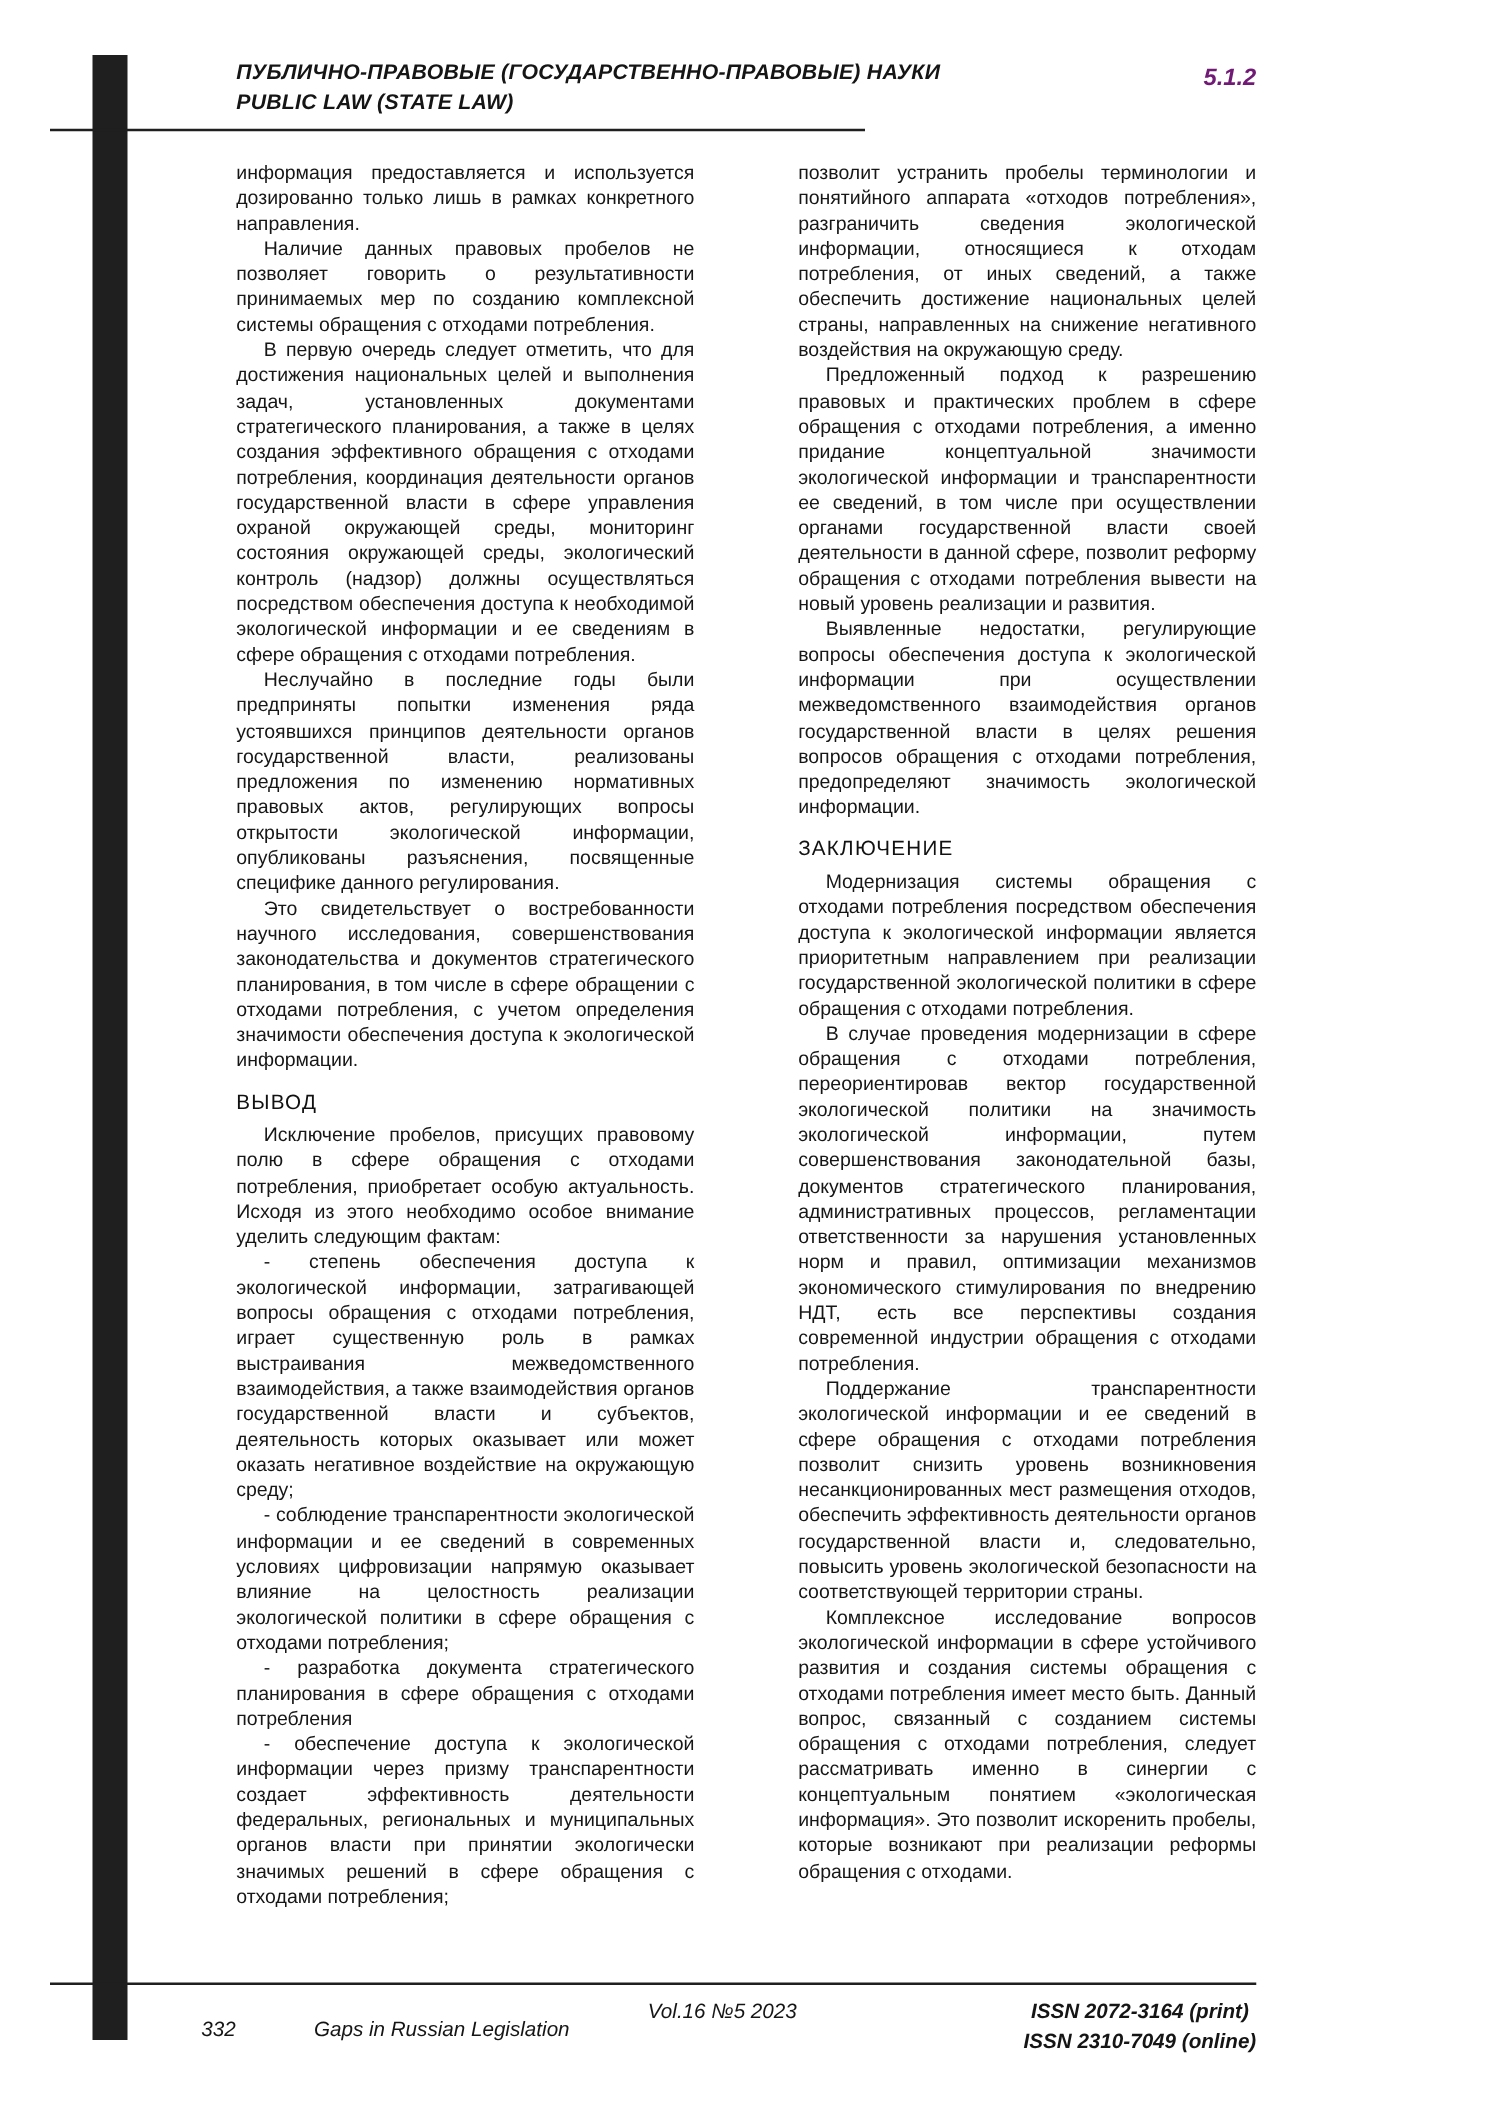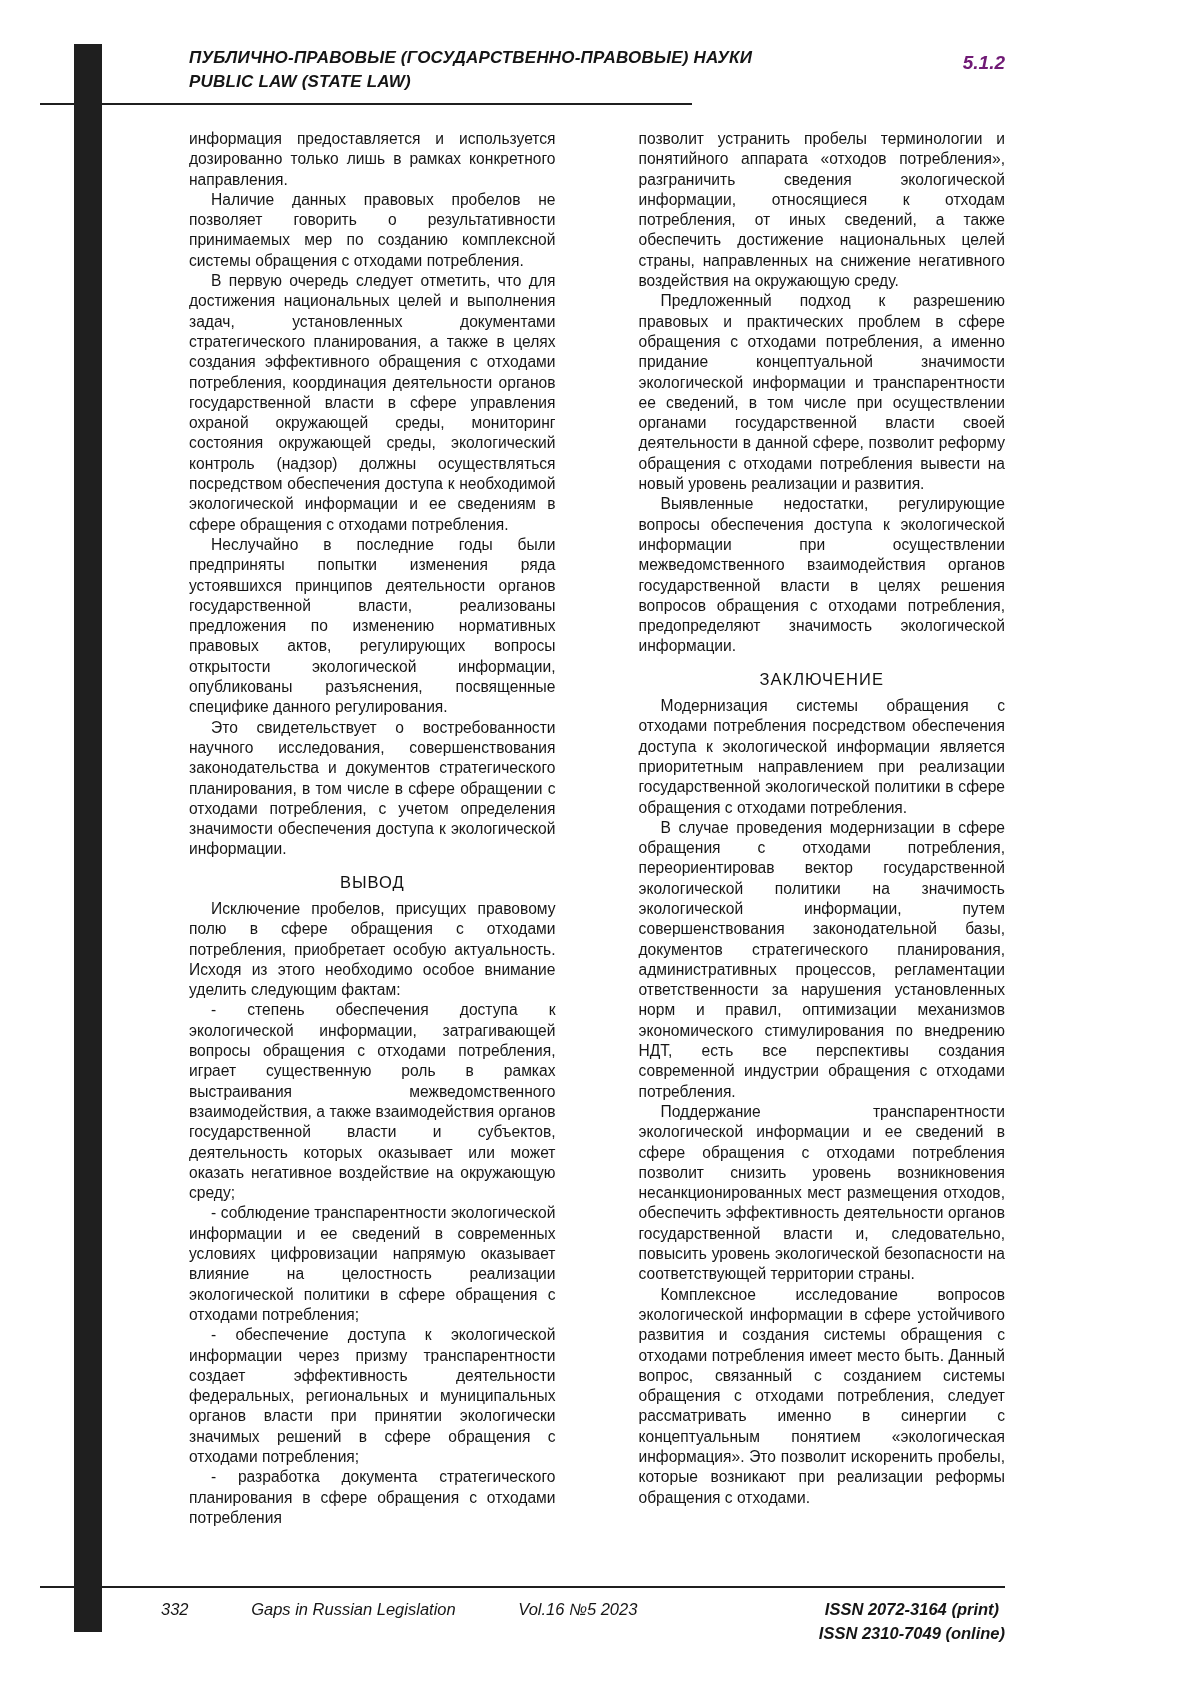--- a/index.html
+++ b/index.html
@@ -69,21 +69,21 @@
     -webkit-hyphens: auto;
     color: #161616;
   }
   .para { margin: 0; text-indent: 22px; }
   .para.no-indent { text-indent: 0; }
   .section-heading {
     font-size: 16.5px;
     font-weight: 400;
     letter-spacing: 1px;
     margin: 12px 0 7px 0;
-    text-align: center;
+    text-align: left;
     text-indent: 0;
     color: #111111;
   }
   .footer-rule {
     position: absolute;
     left: 40px;
     top: 1586px;
     width: 965px;
     height: 2px;
     background: #1f1f1f;
@@ -93,21 +93,21 @@
     left: 105px;
     top: 1597px;
     width: 900px;
     font-size: 16.5px;
     font-style: italic;
     color: #151515;
   }
   .footer-left {
     position: absolute;
     left: 0;
-    top: 3px;
+    top: 18px;
     white-space: nowrap;
   }
   .footer-page-number { margin-right: 30px; }
   .footer-center {
     position: absolute;
     left: 50%;
     top: 3px;
     transform: translateX(-44%);
     white-space: nowrap;
   }
@@ -142,22 +142,22 @@
     <section class="col" id="col-left">
         <p class="para no-indent">информация предоставляется и используется дозированно только лишь в рамках конкретного направления.</p>
         <p class="para">Наличие данных правовых пробелов не позволяет говорить о результативности принимаемых мер по созданию комплексной системы обращения с отходами потребления.</p>
         <p class="para">В первую очередь следует отметить, что для достижения национальных целей и выполнения задач, установленных документами стратегического планирования, а также в целях создания эффективного обращения с отходами потребления, координация деятельности органов государственной власти в сфере управления охраной окружающей среды, мониторинг состояния окружающей среды, экологический контроль (надзор) должны осуществляться посредством обеспечения доступа к необходимой экологической информации и ее сведениям в сфере обращения с отходами потребления.</p>
         <p class="para">Неслучайно в последние годы были предприняты попытки изменения ряда устоявшихся принципов деятельности органов государственной власти, реализованы предложения по изменению нормативных правовых актов, регулирующих вопросы открытости экологической информации, опубликованы разъяснения, посвященные специфике данного регулирования.</p>
         <p class="para">Это свидетельствует о востребованности научного исследования, совершенствования законодательства и документов стратегического планирования, в том числе в сфере обращении с отходами потребления, с учетом определения значимости обеспечения доступа к экологической информации.</p>
         <h2 class="section-heading">ВЫВОД</h2>
         <p class="para">Исключение пробелов, присущих правовому полю в сфере обращения с отходами потребления, приобретает особую актуальность. Исходя из этого необходимо особое внимание уделить следующим фактам:</p>
         <p class="para">- степень обеспечения доступа к экологической информации, затрагивающей вопросы обращения с отходами потребления, играет существенную роль в рамках выстраивания межведомственного взаимодействия, а также взаимодействия органов государственной власти и субъектов, деятельность которых оказывает или может оказать негативное воздействие на окружающую среду;</p>
         <p class="para">- соблюдение транспарентности экологической информации и ее сведений в современных условиях цифровизации напрямую оказывает влияние на целостность реализации экологической политики в сфере обращения с отходами потребления;</p>
+        <p class="para">- разработка документа стратегического планирования в сфере обращения с отходами потребления</p>
         <p class="para">- обеспечение доступа к экологической информации через призму транспарентности создает эффективность деятельности федеральных, региональных и муниципальных органов власти при принятии экологически значимых решений в сфере обращения с отходами потребления;</p>
-        <p class="para">- разработка документа стратегического планирования в сфере обращения с отходами потребления</p>
       </section>
     <section class="col" id="col-right">
         <p class="para no-indent">позволит устранить пробелы терминологии и понятийного аппарата «отходов потребления», разграничить сведения экологической информации, относящиеся к отходам потребления, от иных сведений, а также обеспечить достижение национальных целей страны, направленных на снижение негативного воздействия на окружающую среду.</p>
         <p class="para">Предложенный подход к разрешению правовых и практических проблем в сфере обращения с отходами потребления, а именно придание концептуальной значимости экологической информации и транспарентности ее сведений, в том числе при осуществлении органами государственной власти своей деятельности в данной сфере, позволит реформу обращения с отходами потребления вывести на новый уровень реализации и развития.</p>
         <p class="para">Выявленные недостатки, регулирующие вопросы обеспечения доступа к экологической информации при осуществлении межведомственного взаимодействия органов государственной власти в целях решения вопросов обращения с отходами потребления, предопределяют значимость экологической информации.</p>
         <h2 class="section-heading">ЗАКЛЮЧЕНИЕ</h2>
         <p class="para">Модернизация системы обращения с отходами потребления посредством обеспечения доступа к экологической информации является приоритетным направлением при реализации государственной экологической политики в сфере обращения с отходами потребления.</p>
         <p class="para">В случае проведения модернизации в сфере обращения с отходами потребления, переориентировав вектор государственной экологической политики на значимость экологической информации, путем совершенствования законодательной базы, документов стратегического планирования, административных процессов, регламентации ответственности за нарушения установленных норм и правил, оптимизации механизмов экономического стимулирования по внедрению НДТ, есть все перспективы создания современной индустрии обращения с отходами потребления.</p>
         <p class="para">Поддержание транспарентности экологической информации и ее сведений в сфере обращения с отходами потребления позволит снизить уровень возникновения несанкционированных мест размещения отходов, обеспечить эффективность деятельности органов государственной власти и, следовательно, повысить уровень экологической безопасности на соответствующей территории страны.</p>
         <p class="para">Комплексное исследование вопросов экологической информации в сфере устойчивого развития и создания системы обращения с отходами потребления имеет место быть. Данный вопрос, связанный с созданием системы обращения с отходами потребления, следует рассматривать именно в синергии с концептуальным понятием «экологическая информация». Это позволит искоренить пробелы, которые возникают при реализации реформы обращения с отходами.</p>

